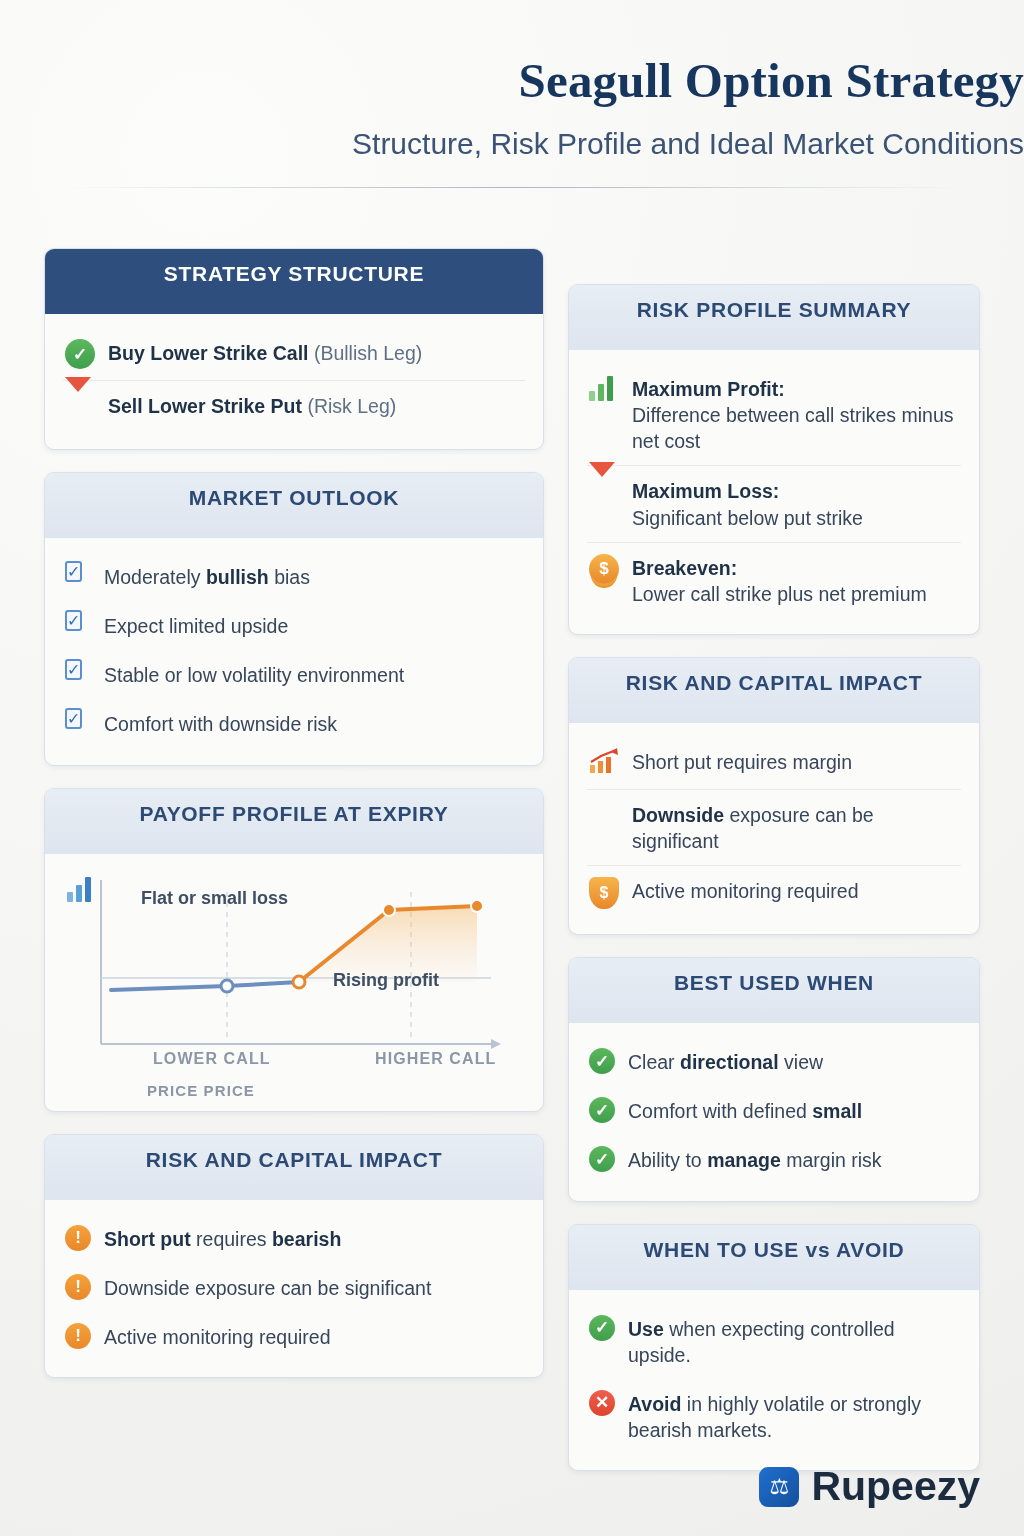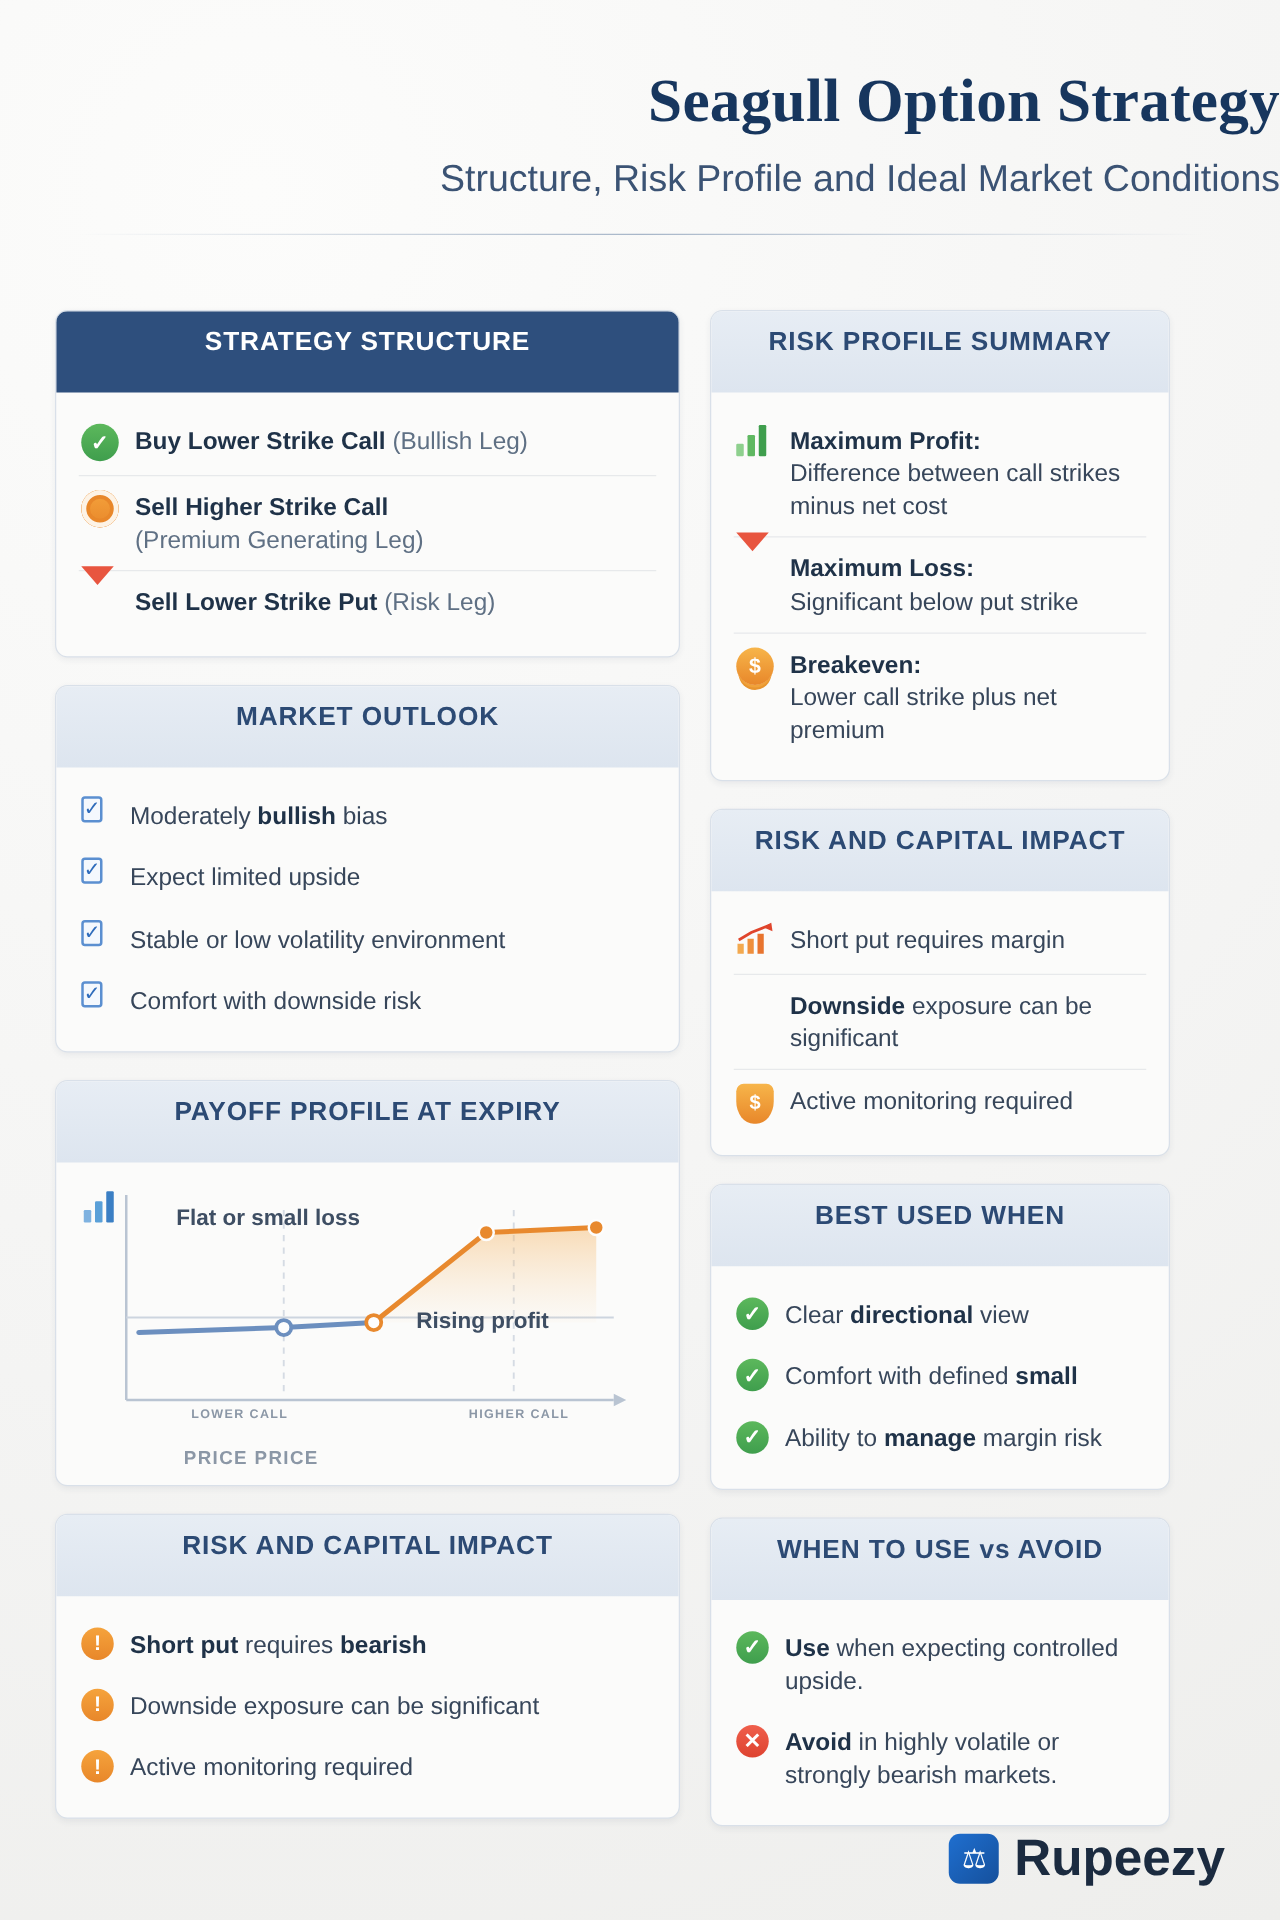--- a/index.html
+++ b/index.html
@@ -31,21 +31,21 @@
     margin: 26px auto 0; width: 900px; height: 1px;
     background: linear-gradient(to right, rgba(160,175,195,0), rgba(140,160,185,.75), rgba(160,175,195,0));
   }
   
   .columns {
     position: absolute; top: 248px; left: 0; right: 0;
     display: flex; gap: 24px; padding: 0 44px;
   }
   .col { display: flex; flex-direction: column; gap: 22px; }
   .col-left { width: 500px; }
-  .col-right { width: 368px; }
+  .col-right { width: 412px; margin-top: 36px; }
 
   .card {
     background: #fbfbfa;
     border: 1px solid #d9e0e9;
     border-radius: 10px;
     box-shadow: 0 2px 5px rgba(40,60,90,.07);
     overflow: hidden;
   }
   .card-head {
     padding: 13px 16px 28px;
@@ -120,21 +120,21 @@
     color: #fff; font-weight: bold; font-size: 16px;
     display: flex; align-items: center; justify-content: center;
   }
 
   
   .chart-wrap { padding: 8px 14px 10px; position: relative; }
   .chart-label {
     position: absolute; font-size: 18px; font-weight: bold; color: #3e4e63;
   }
   .axis-cap {
-    font-size: 10px; letter-spacing: 1.1px; color: #8b97a6; font-weight: bold;
+    font-size: 16px; letter-spacing: 1.1px; color: #8b97a6; font-weight: bold;
   }
 
   
   .footer {
     position: absolute; right: 44px; bottom: 26px;
     display: flex; align-items: center; gap: 12px;
   }
   .logo-box {
     width: 40px; height: 40px; border-radius: 9px;
     background: linear-gradient(135deg,#1f6fd0,#15509c);
@@ -167,29 +167,20 @@
 
           <div class="row">
             <span class="ico">
               <span class="circle c-green">✓</span>
             </span>
             <div class="row-text">
               <b>Buy Lower Strike Call</b><span class="muted"> (Bullish Leg)</span>
             </div>
           </div>
 
-          <div class="row">
-            <span class="ico">
-              <span class="circle c-ring"></span>
-            </span>
-            <div class="row-text">
-              <b>Sell Higher Strike Call</b><br>
-              <span class="muted">(Premium Generating Leg)</span>
-            </div>
-          </div>
 
           <div class="row">
             <span class="ico">
               <span class="arrow-down-stem"></span><span class="arrow-down"></span>
             </span>
             <div class="row-text">
               <b>Sell Lower Strike Put</b><span class="muted"> (Risk Leg)</span>
             </div>
           </div>
 

